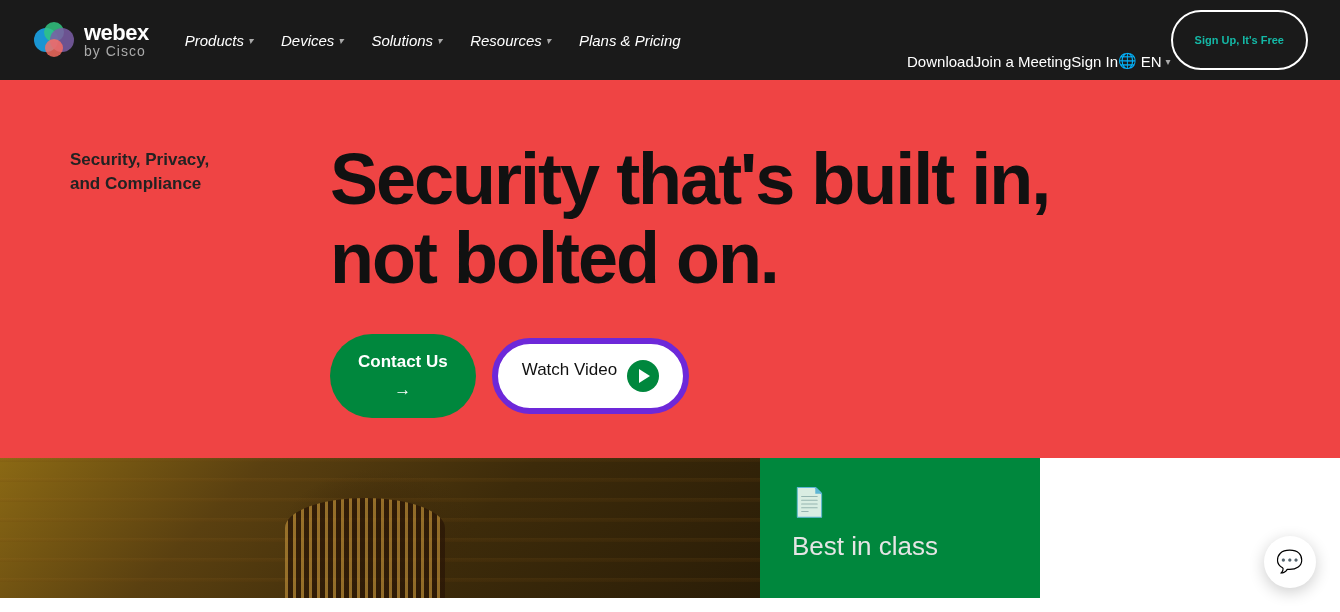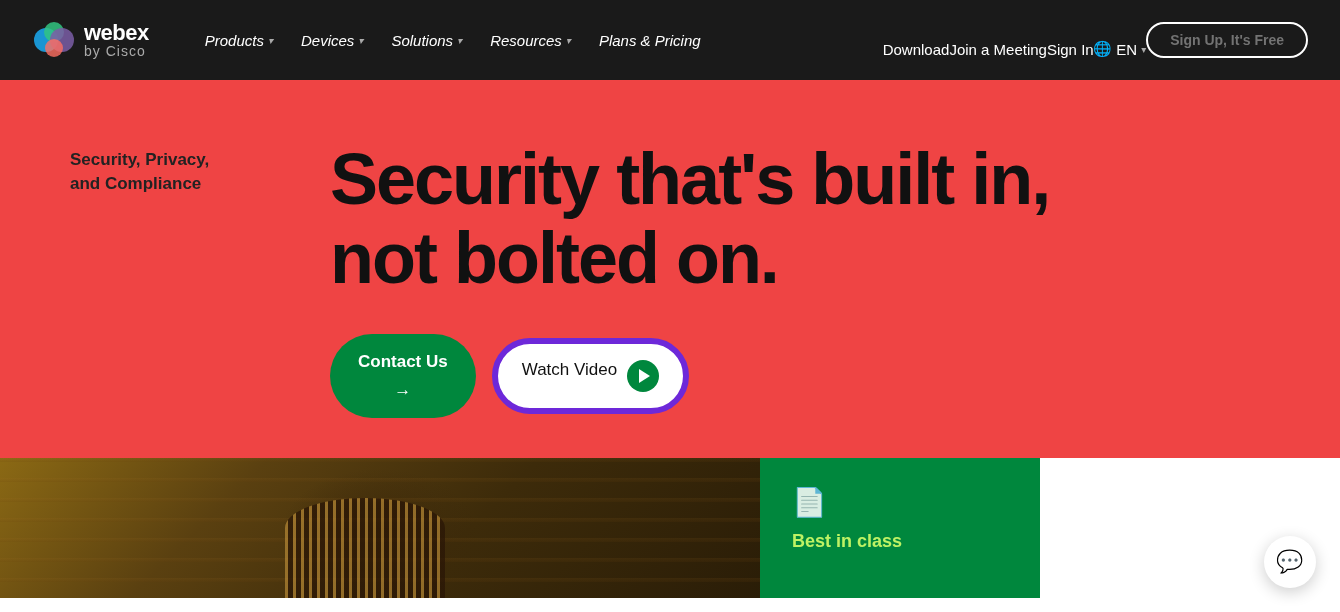--- a/index.html
+++ b/index.html
@@ -7,21 +7,21 @@
 
     
     nav {
       background: #1a1a1a;
       height: 80px;
       display: flex;
       align-items: center;
       padding: 0 32px;
       justify-content: space-between;
     }
-    .nav-left { display: flex; align-items: center; gap: 44px; }
+    .nav-left { display: flex; align-items: center; gap: 24px; }
     .logo-area { display: flex; align-items: center; gap: 8px; }
     .logo-text { display: flex; flex-direction: column; line-height: 1; }
     .logo-webex { color: #fff; font-size: 22px; font-weight: 700; letter-spacing: -0.5px; }
     .logo-cisco { color: #aaa; font-size: 14px; letter-spacing: 1px; }
     .nav-links { display: flex; align-items: center; gap: 4px; }
     .nav-link {
       color: #fff;
       text-decoration: none;
       font-size: 15px;
       font-weight: 500;
@@ -45,24 +45,24 @@
       color: #fff;
       font-size: 15px;
       display: flex;
       align-items: center;
       gap: 4px;
       cursor: pointer;
     }
     .signup-btn {
       background: transparent;
       border: 2px solid #fff;
-      color: #737373;
-      padding: 8px 22px;
+      color: #14b8a6;
+      padding: 22px 22px;
       border-radius: 50px;
-      font-size: 14px;
+      font-size: 11px;
       font-weight: 600;
       cursor: pointer;
       white-space: nowrap;
     }
 
     
     .hero {
       padding: 60px 0 40px 0;
       display: flex;
       align-items: flex-start;
@@ -173,23 +173,23 @@
       display: flex;
       flex-direction: column;
       justify-content: flex-start;
       gap: 12px;
     }
     .card-icon {
       font-size: 28px;
       color: rgba(255,255,255,0.85);
     }
     .card-title {
-      font-size: 18px;
-      font-weight: 700;
-      color: #bef264;
+      font-size: 26px;
+      font-weight: 400;
+      color: #e5e5e5;
       line-height: 1.2;
     }
 
     
     .chat-bubble {
       position: fixed;
       bottom: 24px;
       right: 24px;
       width: 52px;
       height: 52px;

